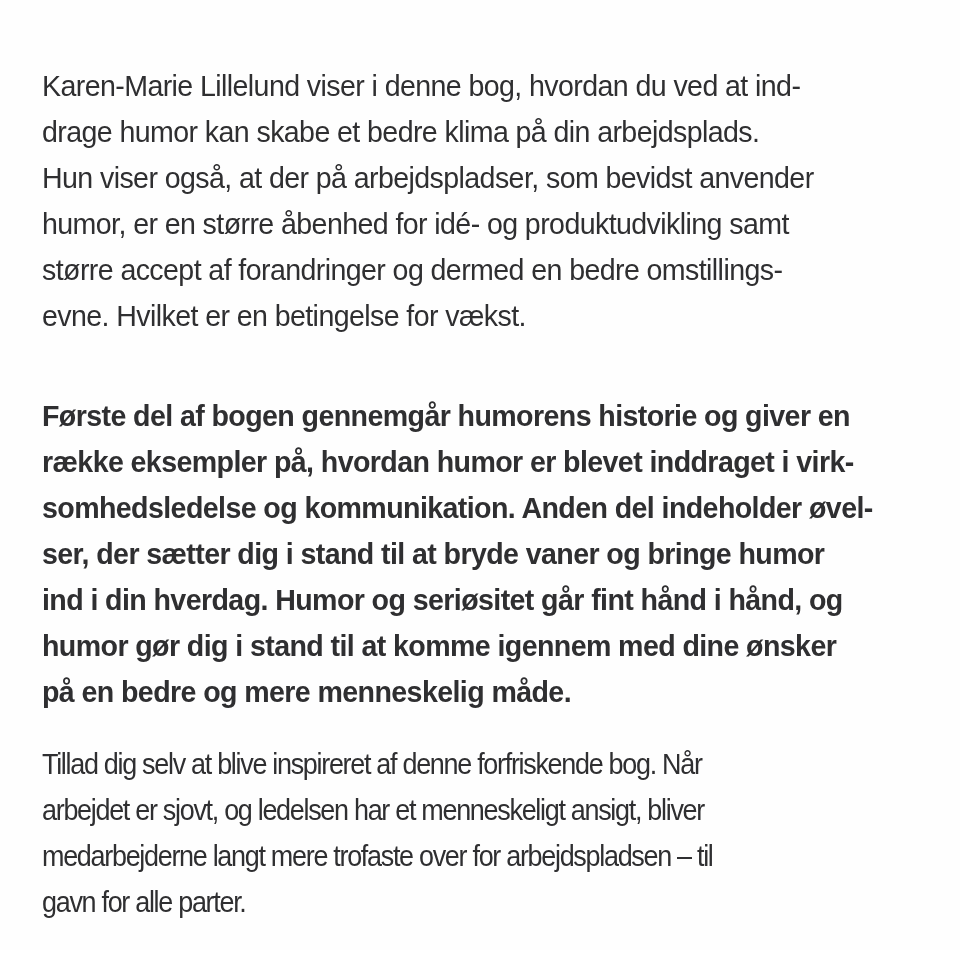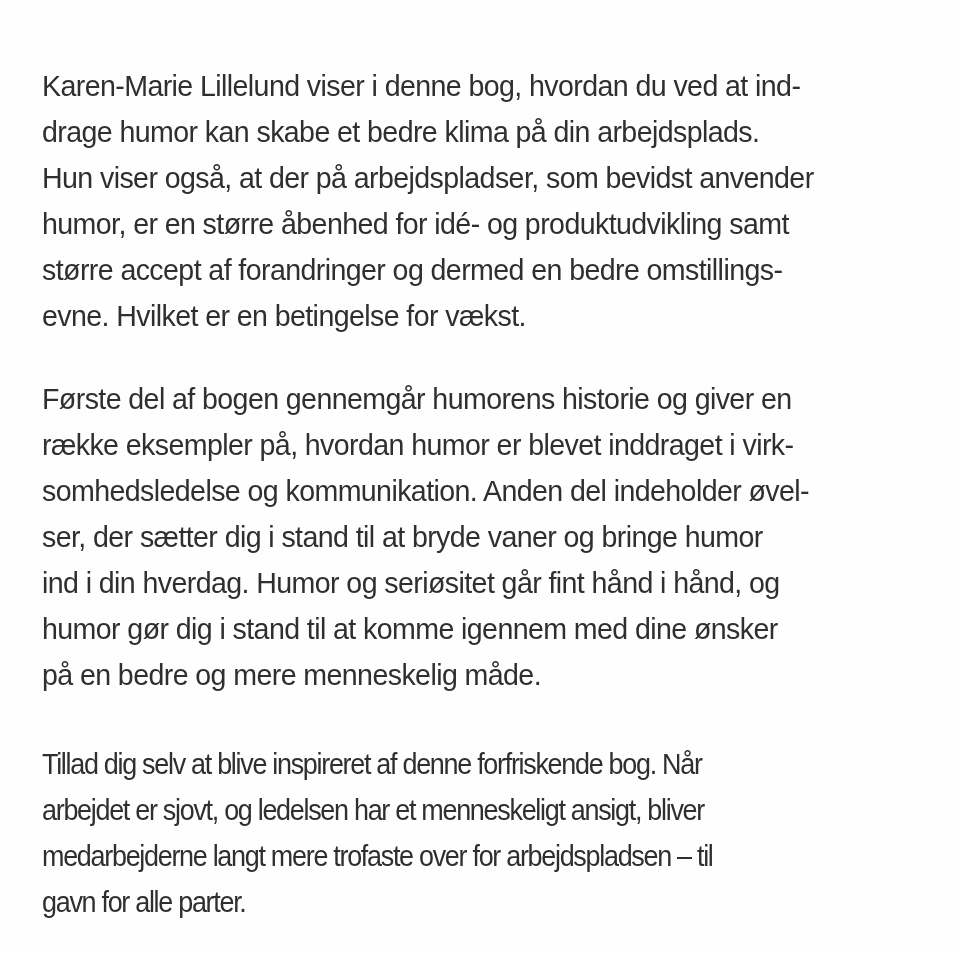--- a/index.html
+++ b/index.html
@@ -25,21 +25,21 @@
       font-size: 29px;
       letter-spacing: -0.6px;
       word-spacing: 0px;
       line-height: 46px;
     }
     .line {
       display: block;
       white-space: nowrap;
     }
     .p1 { top: 63px; }
-    .p2 { top: 376px; }
+    .p2 { top: 393px; font-weight: bold; }
     .p3 { top: 741px; letter-spacing: -1.4px; transform: scaleX(0.93); transform-origin: left top; }
     .p1 .line, .p2 .line { transform: scaleX(0.985); transform-origin: left center; }
   </style>
 </head>
 <body>
 
 <div class="page">
   <div class="text-block p1">
     <span class="line">Karen-Marie Lillelund viser i denne bog, hvordan du ved at ind-</span>
     <span class="line">drage humor kan skabe et bedre klima på din arbejdsplads.</span>

